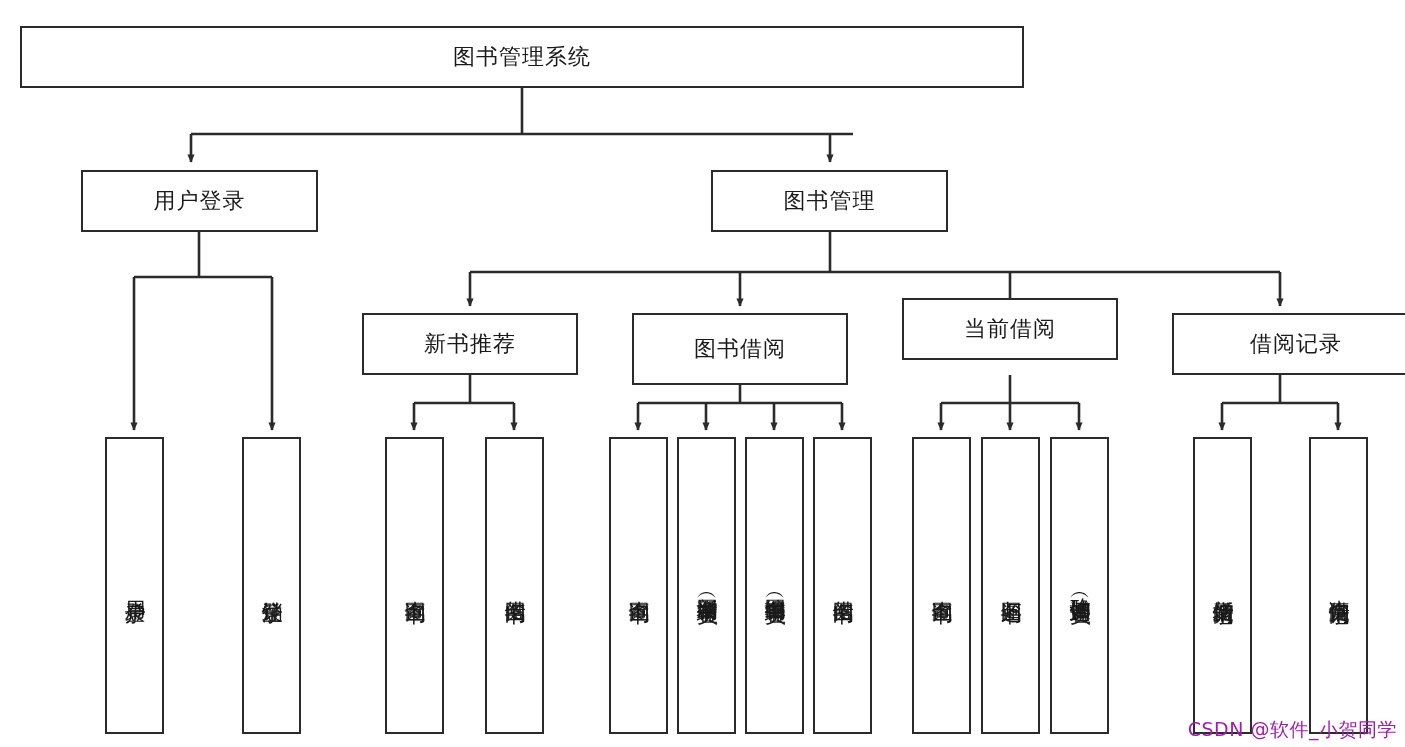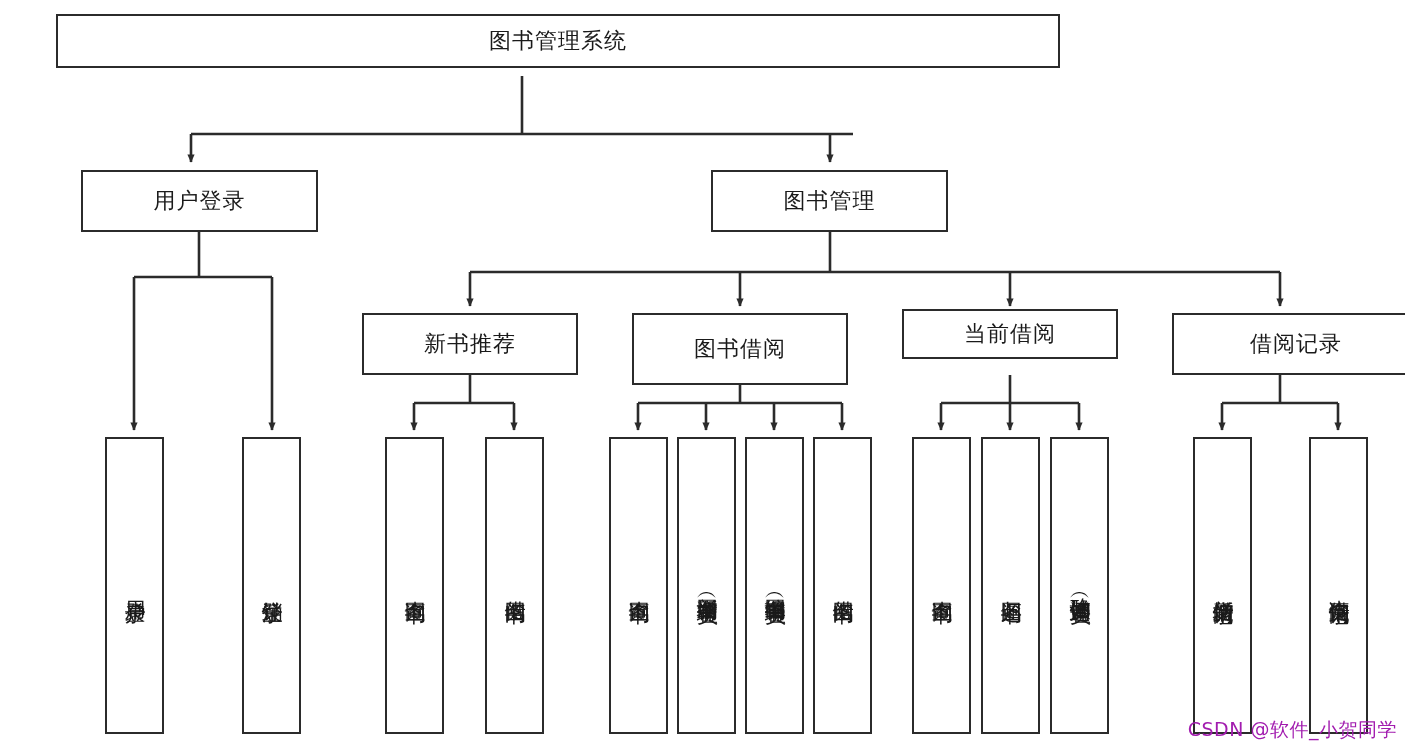--- a/index.html
+++ b/index.html
@@ -117,38 +117,38 @@
       <path d="M1010,403 L1010,430" marker-end="url(#arrowhead)"></path>
       <path d="M1079,403 L1079,430" marker-end="url(#arrowhead)"></path>
 
       <path d="M1280,375 L1280,403"></path>
       <path d="M1222,403 L1338,403"></path>
       <path d="M1222,403 L1222,430" marker-end="url(#arrowhead)"></path>
       <path d="M1338,403 L1338,430" marker-end="url(#arrowhead)"></path>
     </g>
   </svg>
 
-  <div class="node node-h" style="left:20px; top:14px; width:1004px; height:54px;margin-left:36px;">
+  <div class="node node-h" style="left:20px; top:26px; width:1004px; height:62px;">
     <span>图书管理系统</span>
   </div>
 
   <div class="node node-h" style="left:81px; top:170px; width:237px; height:62px;">
     <span>用户登录</span>
   </div>
   <div class="node node-h" style="left:711px; top:170px; width:237px; height:62px;">
     <span>图书管理</span>
   </div>
 
   <div class="node node-h" style="left:362px; top:313px; width:216px; height:62px;">
     <span>新书推荐</span>
   </div>
   <div class="node node-h" style="left:632px; top:313px; width:216px; height:72px;">
     <span>图书借阅</span>
   </div>
-  <div class="node node-h" style="left:902px; top:309px; width:216px; height:50px;align-items:center;">
+  <div class="node node-h" style="left:902px; top:298px; width:216px; height:62px;align-items:center;">
     <span>当前借阅</span>
   </div>
   <div class="node node-h" style="left:1172px; top:313px; width:248px; height:62px;">
     <span>借阅记录</span>
   </div>
 
   <div class="node node-v" style="left:105px; top:437px; width:59px; height:297px;">
     <span class="vlabel">用户登录</span>
   </div>
   <div class="node node-v" style="left:242px; top:437px; width:59px; height:297px;">

